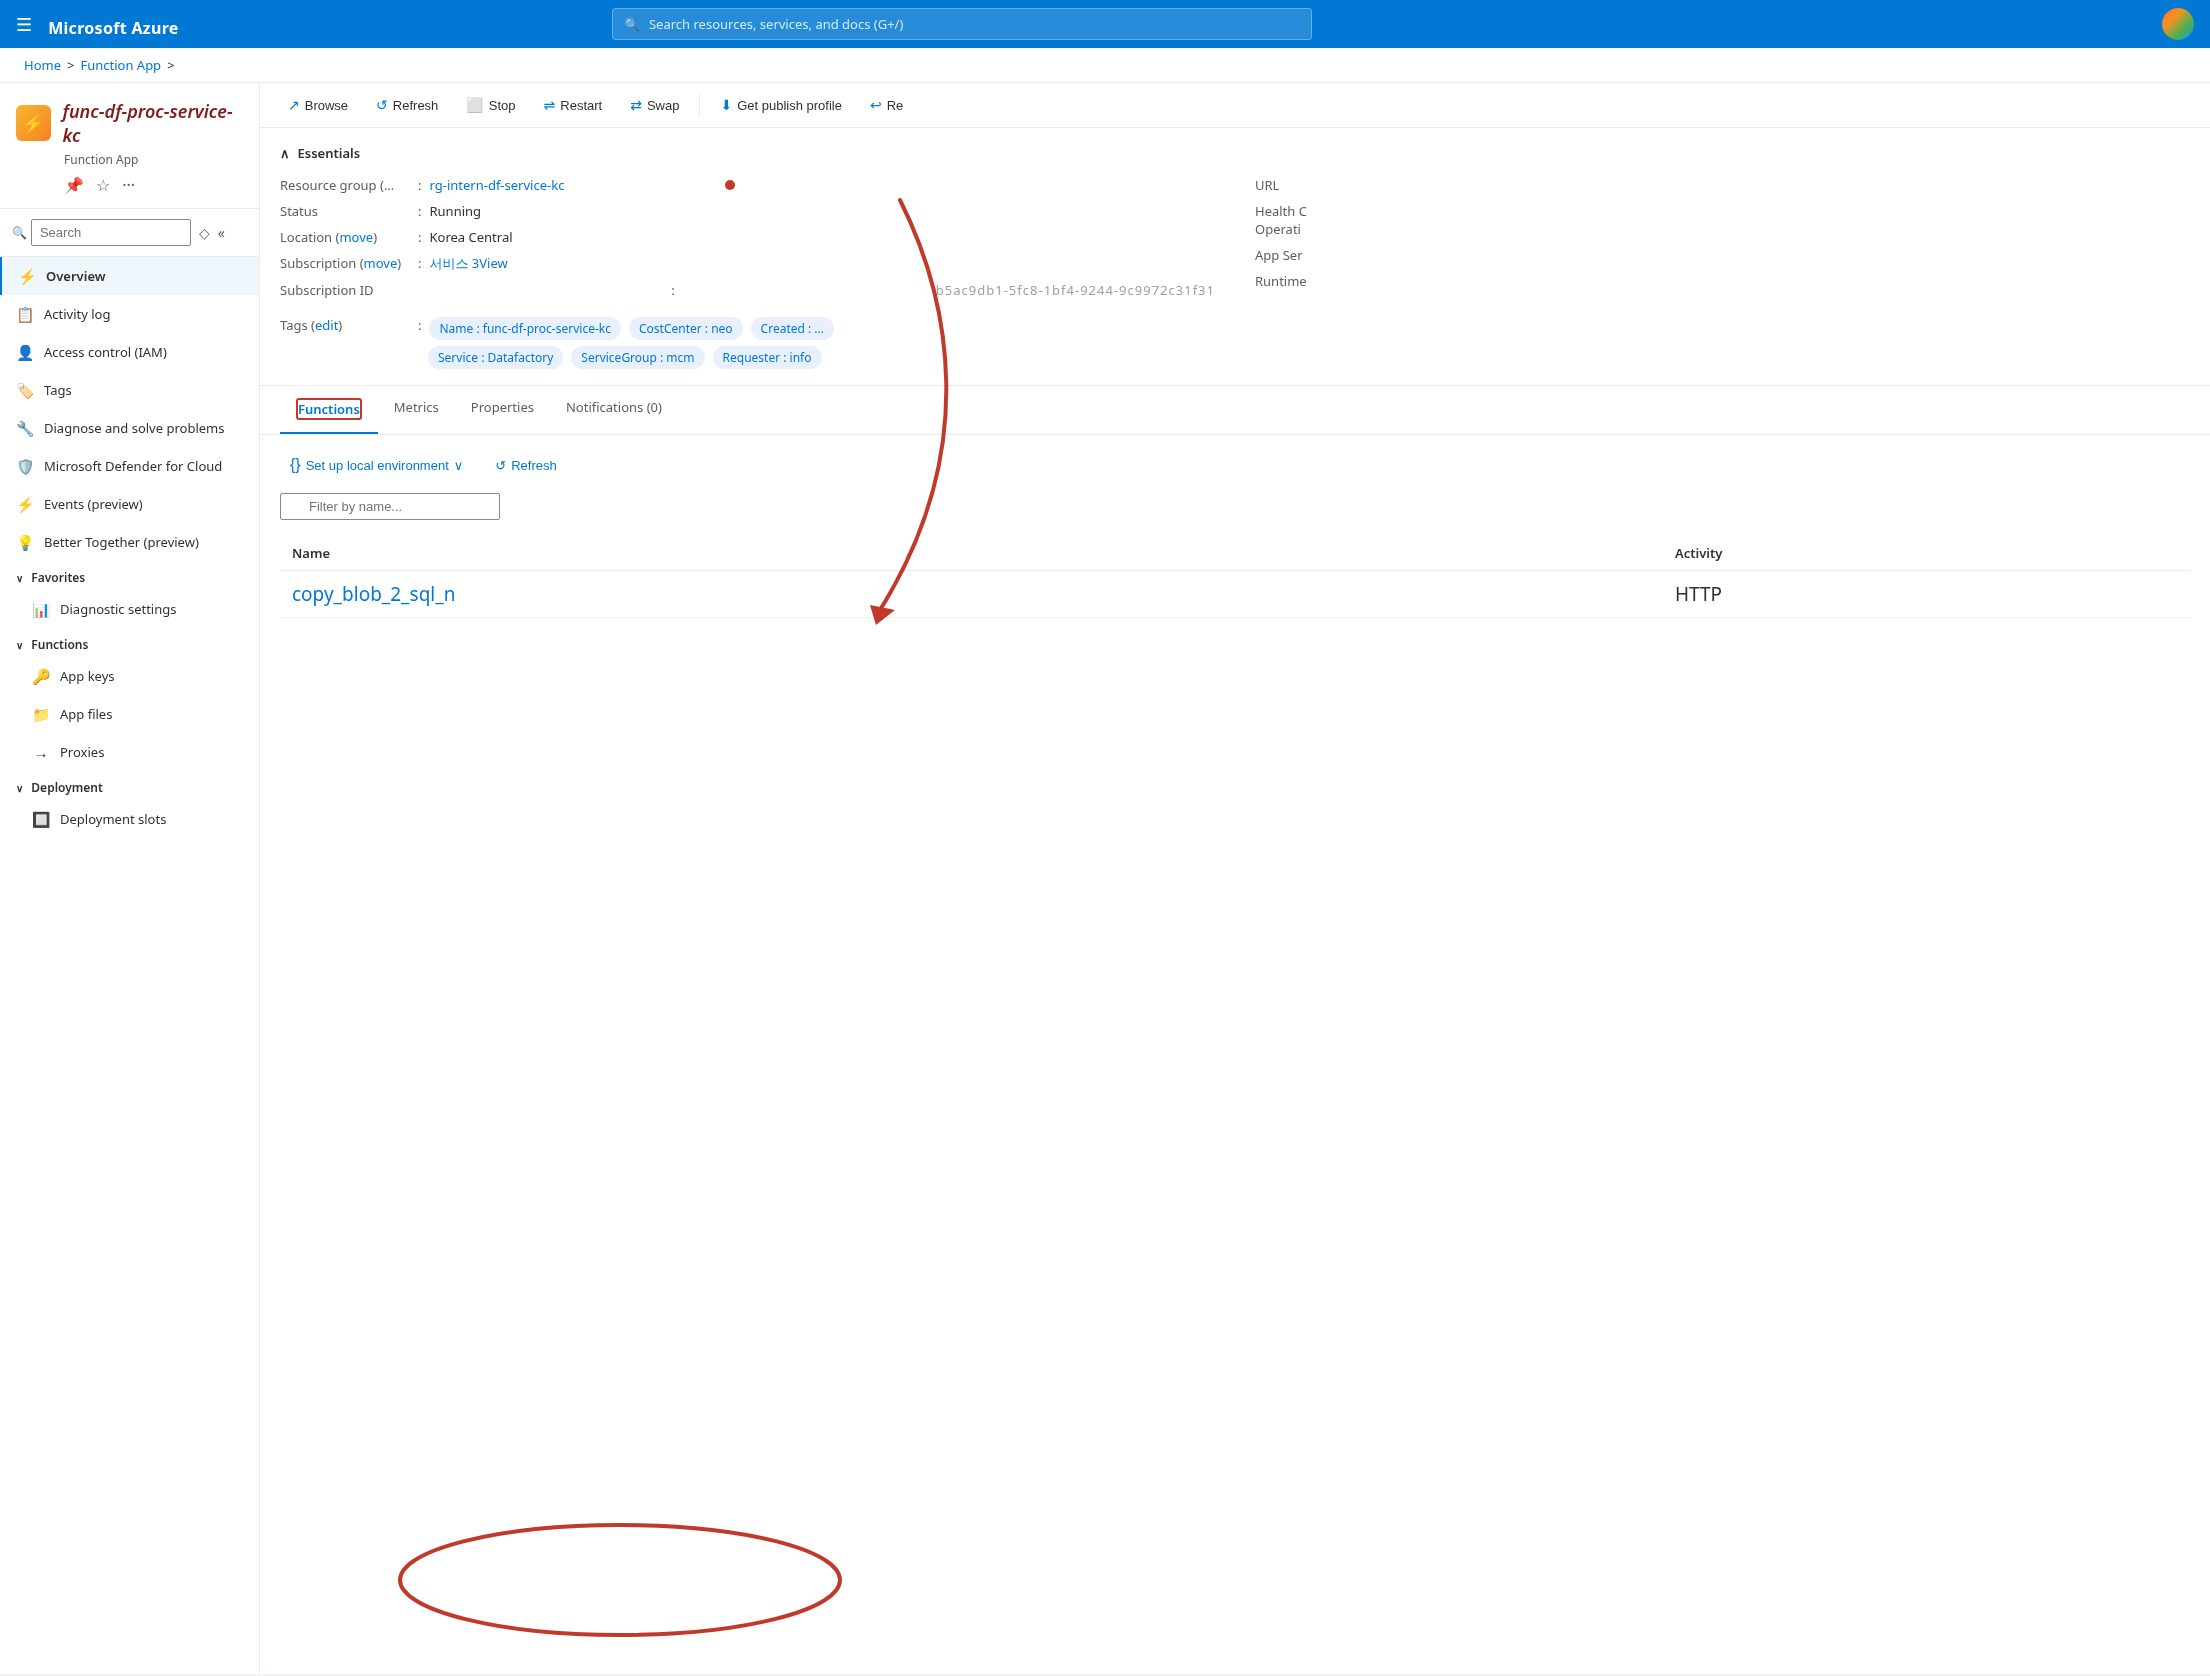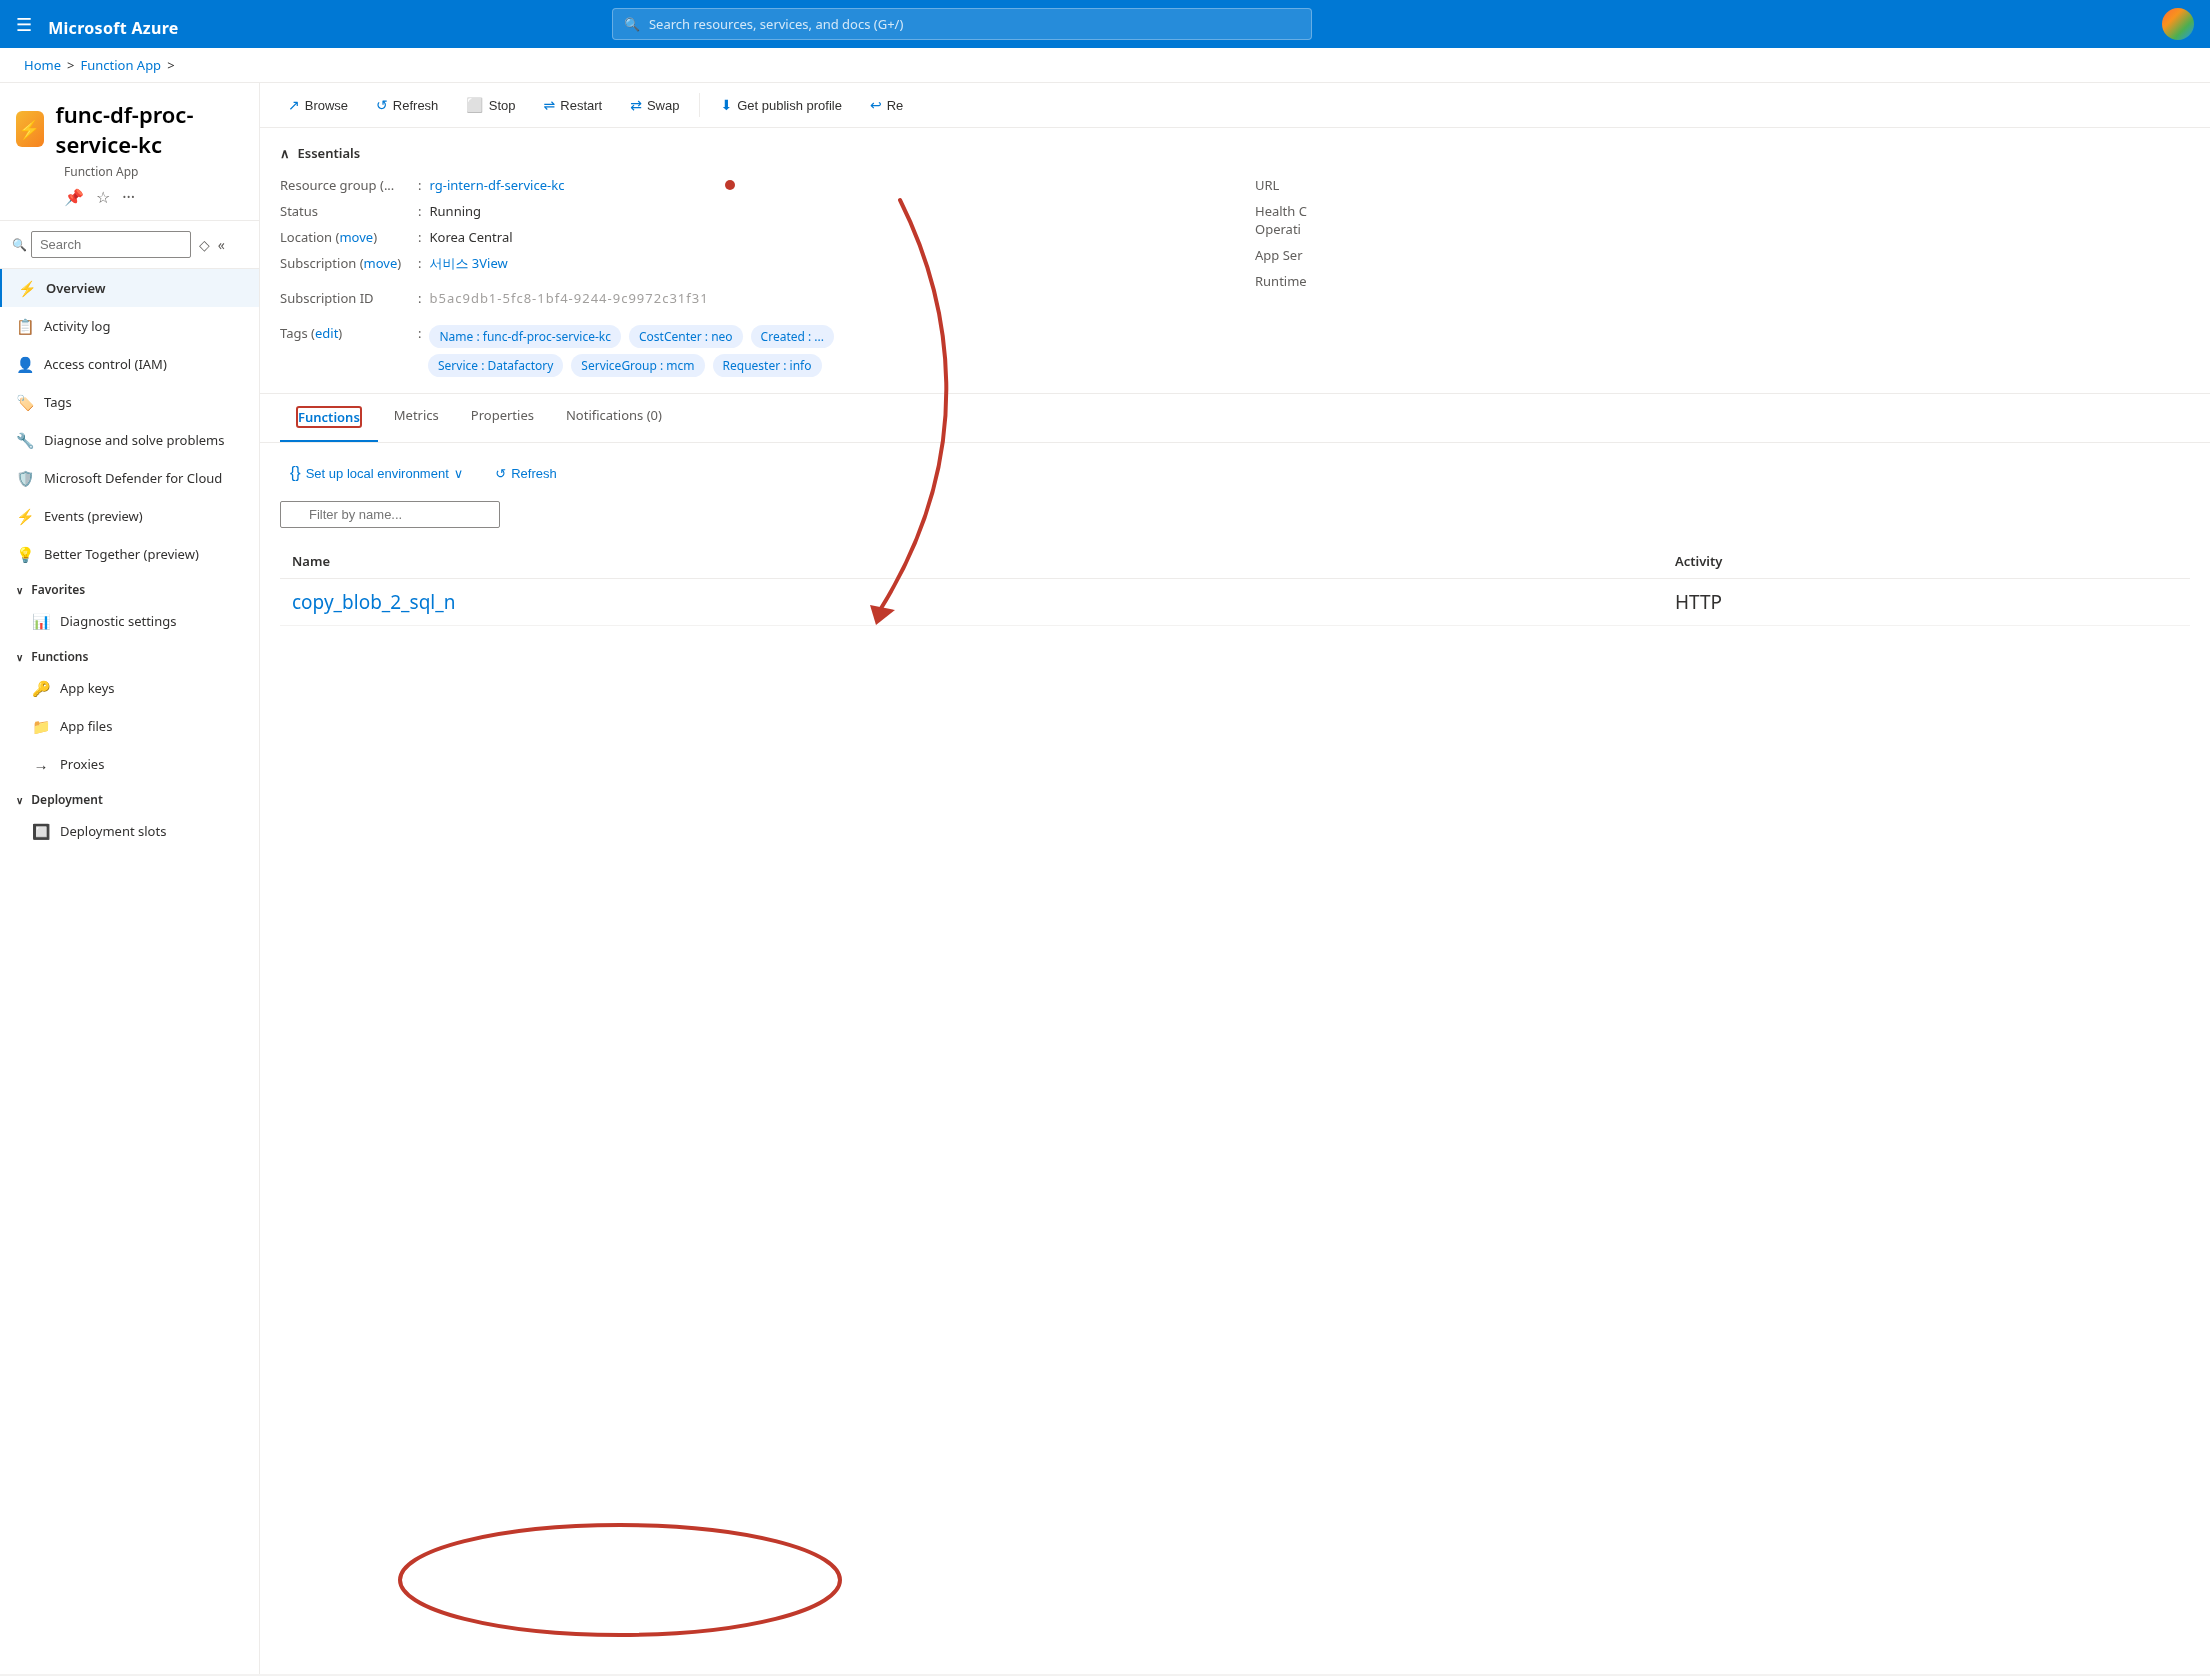--- a/index.html
+++ b/index.html
@@ -81,21 +81,21 @@
       gap: 12px;
       margin-bottom: 4px;
     }
     .func-icon {
       width: 36px; height: 36px;
       background: linear-gradient(135deg, #f7b731, #f6821f);
       border-radius: 6px;
       display: flex; align-items: center; justify-content: center;
       color: white; font-size: 18px; font-weight: bold;
     }
-    .resource-name { font-size: 22px; font-weight: 600; color: #000000; }
+    .resource-name { font-size: 18px; font-weight: 600; color: #7f1d1d; font-style: italic; }
     .resource-type { font-size: 12px; color: #605e5c; margin-left: 48px; }
     .resource-actions {
       display: flex; align-items: center; gap: 12px;
       margin-top: 6px; margin-left: 48px;
     }
     .resource-actions span { font-size: 16px; color: #605e5c; cursor: pointer; }
 
     .sidebar-search {
       padding: 10px 12px;
       border-bottom: 1px solid #edebe9;
@@ -449,21 +449,21 @@
           <div class="essentials-row" style="margin-top:8px;">
             <span class="ess-label">Location (<a class="ess-link">move</a>)</span>
             <span class="ess-colon">:</span>
             <span class="ess-value">Korea Central</span>
           </div>
           <div class="essentials-row" style="margin-top:8px;">
             <span class="ess-label">Subscription (<a class="ess-link">move</a>)</span>
             <span class="ess-colon">:</span>
             <a class="ess-link">서비스 3View</a>
           </div>
-          <div class="essentials-row" style="margin-top:16px;">
+          <div class="essentials-row" style="margin-top:8px;justify-content:space-between;">
             <span class="ess-label">Subscription ID</span>
             <span class="ess-colon">:</span>
             <span class="ess-value blurred">b5ac9db1-5fc8-1bf4-9244-9c9972c31f31</span>
           </div>
         </div>
 
         <div>
           <div class="essentials-row">
             <span class="ess-label">URL</span>
           </div>

